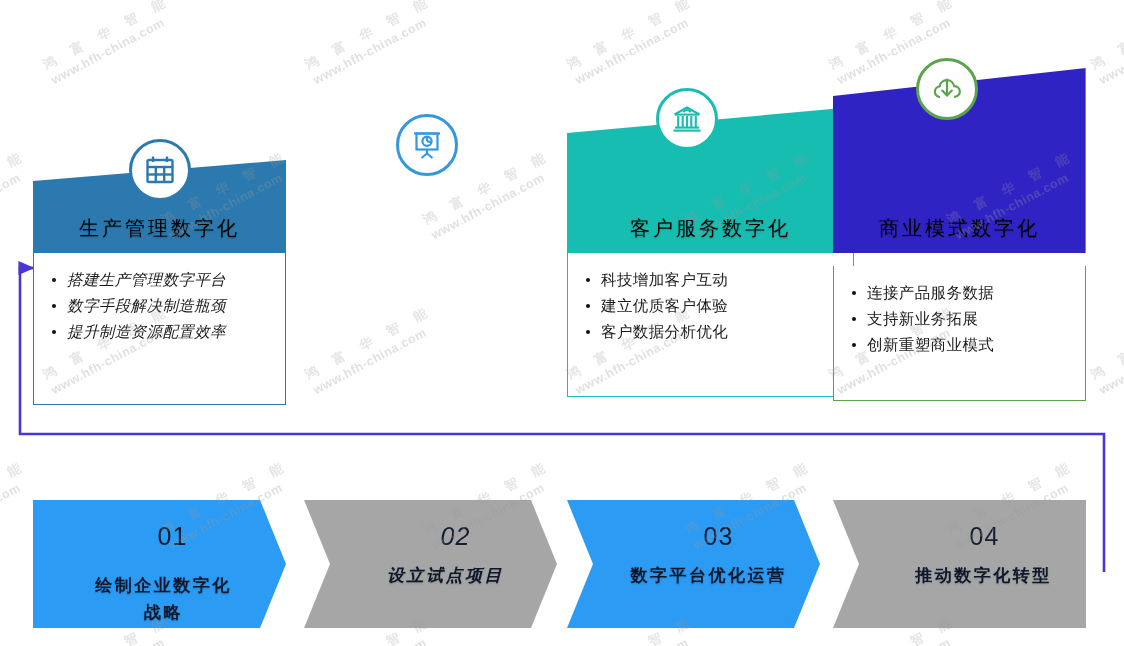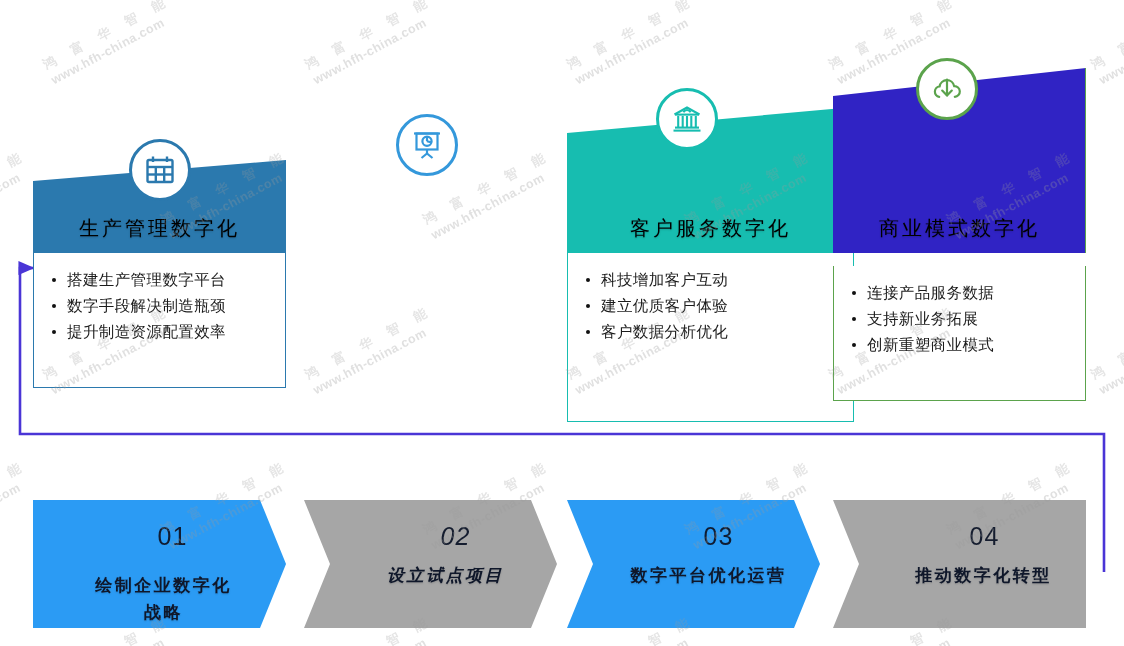--- a/index.html
+++ b/index.html
@@ -177,21 +177,21 @@
         <path d="M0,0.4 L6.2,3.1 L0,5.8 Z" fill="#4a35d6"></path>
       </marker>
     </defs>
     <path d="M1104,572 L1104,434 L20,434 L20,268 L33,268" fill="none" stroke="#4a35d6" stroke-width="2.6" marker-end="url(#arrowhead)"></path>
   </svg>
 
   <div class="card" style="left:33px; top:160px; width:253px; height:228px;">
     <div class="head" style="top:0; height:93px; background:#2b79ae;
                 clip-path: polygon(0 21px, 100% 0, 100% 100%, 0 100%);"></div>
     <div class="head-title" style="top:55px; height:28px; bottom:auto;">生产管理数字化</div>
-    <div class="body" style="top:93px; height:135px; border:1px solid #2b79ae; border-top:none;">
+    <div class="body" style="top:93px; height:152px; border:1px solid #2b79ae; border-top:none;font-style:italic;">
       <ul>
         <li>搭建生产管理数字平台</li>
         <li>数字手段解决制造瓶颈</li>
         <li>提升制造资源配置效率</li>
       </ul>
     </div>
   </div>
   <div class="badge" style="left:129px; top:139px; border:3px solid #2b79ae;">
     <span>
       <svg width="34" height="34" viewBox="0 0 34 34">
@@ -222,21 +222,21 @@
           <line x1="17" y1="13.3" x2="21.4" y2="14.4"></line>
         </g>
       </svg>
     </span>
   </div>
 
   <div class="card" style="left:567px; top:107px; width:253px; height:281px;padding-left:34px;">
     <div class="head" style="top:0; height:146px; background:#17bdb0;
                 clip-path: polygon(0 26px, 100% 0, 100% 100%, 0 100%);"></div>
     <div class="head-title" style="top:108px; height:28px; bottom:auto;">客户服务数字化</div>
-    <div class="body" style="top:146px; height:169px; border:1px solid #17bdb0; border-top:none;">
+    <div class="body" style="top:146px; height:144px; border:1px solid #17bdb0; border-top:none;">
       <ul>
         <li>科技增加客户互动</li>
         <li>建立优质客户体验</li>
         <li>客户数据分析优化</li>
       </ul>
     </div>
   </div>
   <div class="badge" style="left:656px; top:88px; border:3px solid #17bdb0;">
     <span>
       <svg width="34" height="34" viewBox="0 0 34 34">

